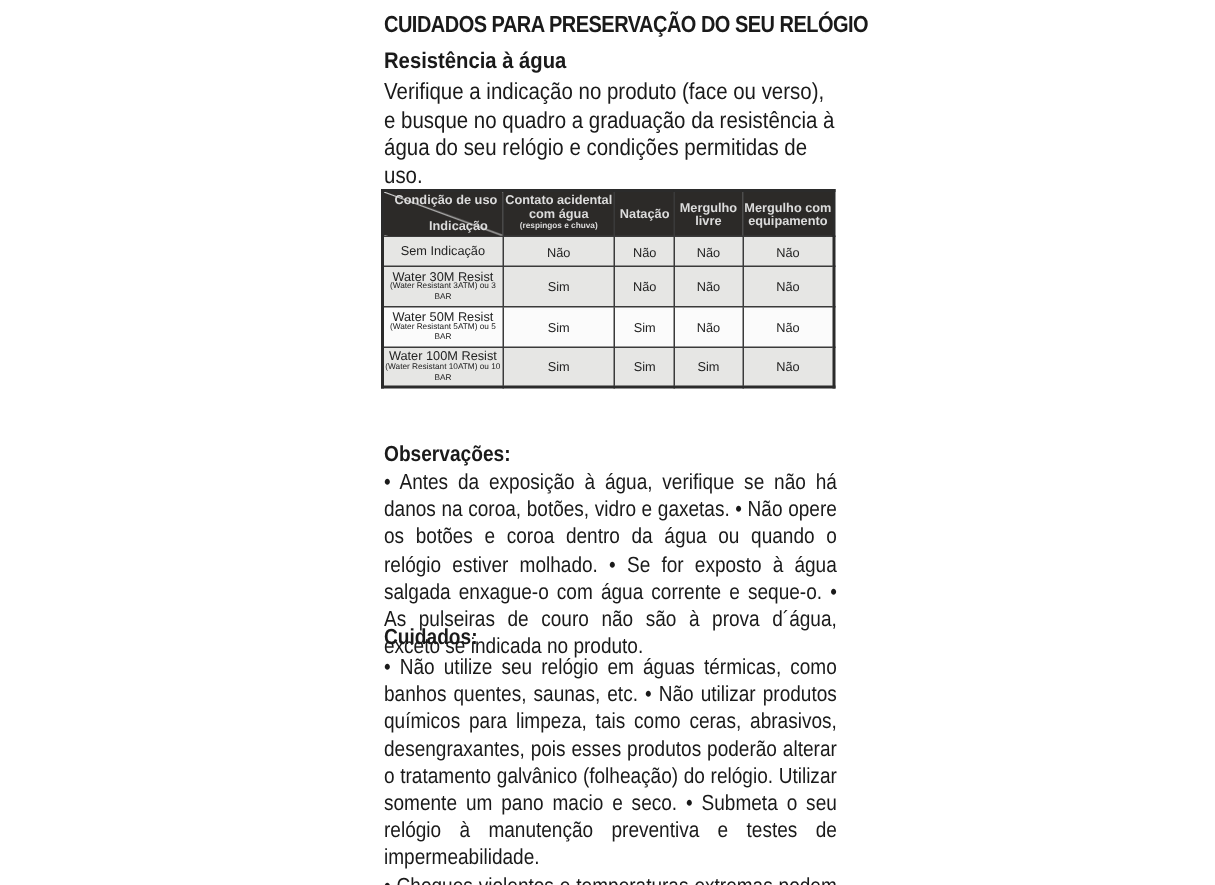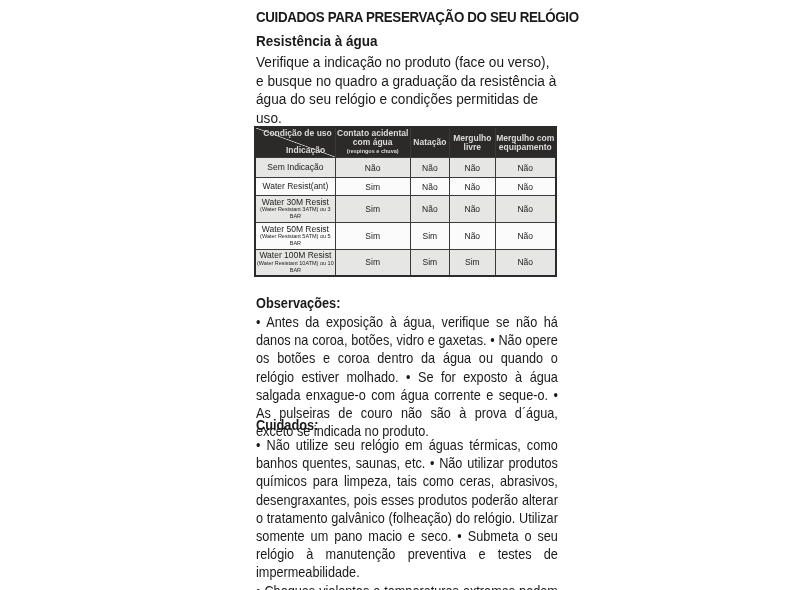--- a/index.html
+++ b/index.html
@@ -65,27 +65,20 @@
     </tr>
   </thead>
   <tbody>
     <tr class="gray" style="height:20px">
       <td class="lab"><span>Sem Indicação</span></td>
       <td>Não</td>
       <td>Não</td>
       <td>Não</td>
       <td>Não</td>
     </tr>
-    <tr class="white" style="height:18px">
-      <td class="lab"><span>Water Resist(ant)</span></td>
-      <td>Sim</td>
-      <td>Não</td>
-      <td>Não</td>
-      <td>Não</td>
-    </tr>
     <tr class="gray" style="height:27px">
       <td class="lab"><span>Water 30M Resist</span><small>(Water Resistant 3ATM) ou 3 BAR</small></td>
       <td>Sim</td>
       <td>Não</td>
       <td>Não</td>
       <td>Não</td>
     </tr>
     <tr class="white" style="height:27px">
       <td class="lab"><span>Water 50M Resist</span><small>(Water Resistant 5ATM) ou 5 BAR</small></td>
       <td>Sim</td>

